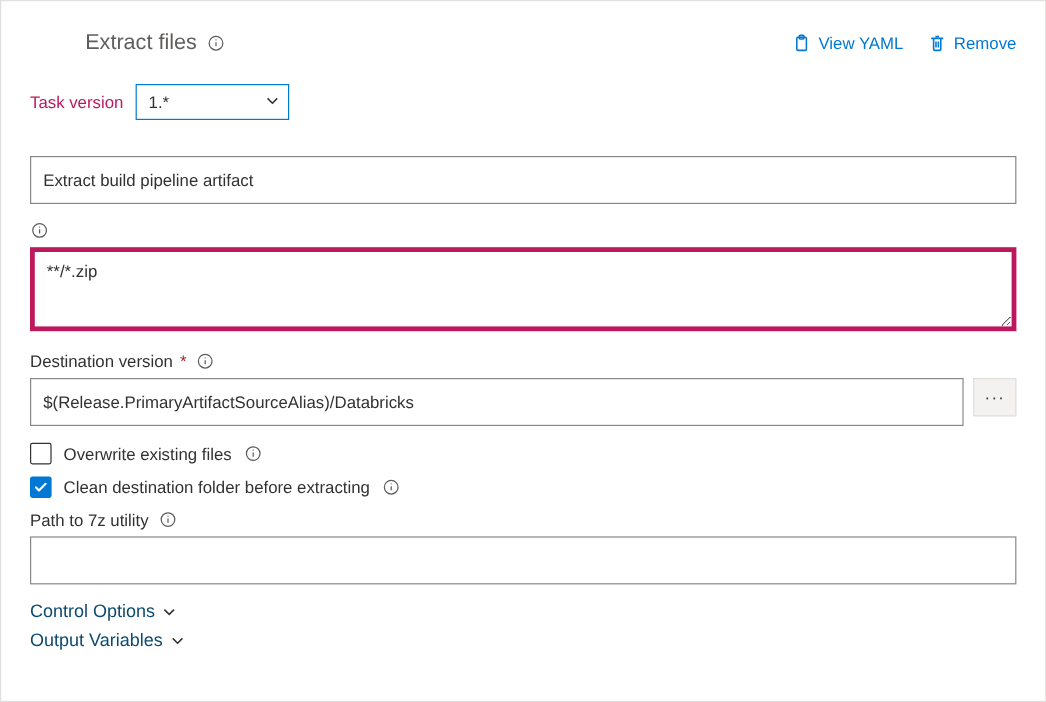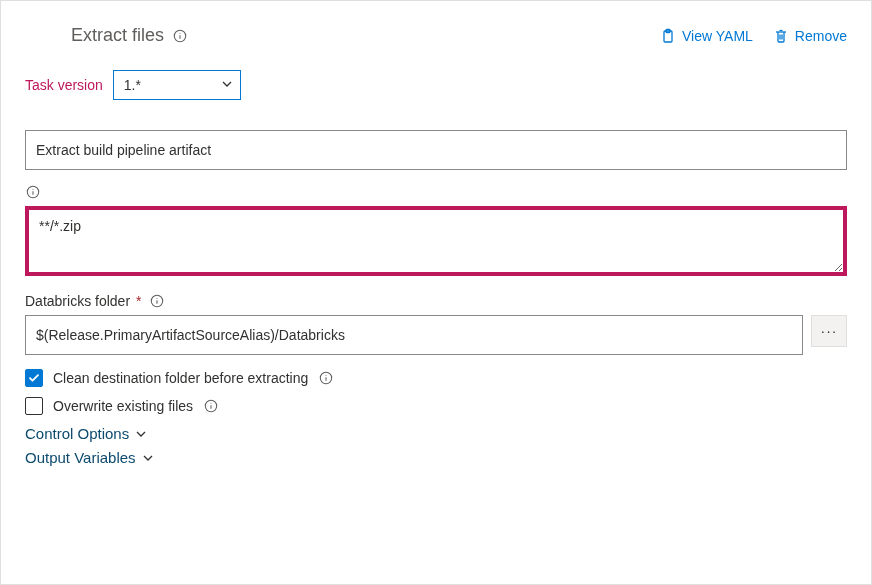--- a/index.html
+++ b/index.html
@@ -238,65 +238,78 @@
             <line x1="8" y1="7" x2="8" y2="11"></line>
             <circle cx="8" cy="4.8" r="0.6" fill="currentColor" stroke="none"></circle>
           </svg>
       </span>
     </div>
     <textarea class="textarea" style="">**/*.zip</textarea>
   </div>
 
   <div class="field-group">
     <div class="field-label">
-      <span><span>Databricks folder</span><span class="req"> *</span></span>
+      <span><span>Destination version</span><span class="req"> *</span></span>
       <span class="info-icon">
         <svg viewBox="0 0 16 16" fill="none" stroke="currentColor" stroke-width="1.2">
             <circle cx="8" cy="8" r="6.5"></circle>
             <line x1="8" y1="7" x2="8" y2="11"></line>
             <circle cx="8" cy="4.8" r="0.6" fill="currentColor" stroke="none"></circle>
           </svg>
       </span>
     </div>
     <div class="dest-row">
       <input type="text" class="text-input" value="$(Release.PrimaryArtifactSourceAlias)/Databricks" style="">
       <div class="ellipsis-btn">···</div>
     </div>
+  </div>
+
+  <div class="chk-row">
+    <div class="chk">
+      
+    </div>
+    <span class="chk-label">Overwrite existing files</span>
+    <span class="info-icon">
+      <svg viewBox="0 0 16 16" fill="none" stroke="currentColor" stroke-width="1.2">
+          <circle cx="8" cy="8" r="6.5"></circle>
+          <line x1="8" y1="7" x2="8" y2="11"></line>
+          <circle cx="8" cy="4.8" r="0.6" fill="currentColor" stroke="none"></circle>
+        </svg>
+    </span>
   </div>
 
   <div class="chk-row">
     <div class="chk checked">
       <svg width="12" height="12" viewBox="0 0 12 12">
           <path d="M2 6.2l2.5 2.5L10 3.2" stroke="#fff" stroke-width="1.8" fill="none" stroke-linecap="round" stroke-linejoin="round"></path>
         </svg>
     </div>
     <span class="chk-label">Clean destination folder before extracting</span>
     <span class="info-icon">
       <svg viewBox="0 0 16 16" fill="none" stroke="currentColor" stroke-width="1.2">
           <circle cx="8" cy="8" r="6.5"></circle>
           <line x1="8" y1="7" x2="8" y2="11"></line>
           <circle cx="8" cy="4.8" r="0.6" fill="currentColor" stroke="none"></circle>
         </svg>
     </span>
   </div>
 
-  <div class="chk-row">
-    <div class="chk">
-      
-    </div>
-    <span class="chk-label">Overwrite existing files</span>
-    <span class="info-icon">
-      <svg viewBox="0 0 16 16" fill="none" stroke="currentColor" stroke-width="1.2">
-          <circle cx="8" cy="8" r="6.5"></circle>
-          <line x1="8" y1="7" x2="8" y2="11"></line>
-          <circle cx="8" cy="4.8" r="0.6" fill="currentColor" stroke="none"></circle>
-        </svg>
-    </span>
-  </div>
-
+  <div class="field-group" style="margin-top:6px;">
+    <div class="field-label">
+      <span>Path to 7z utility</span>
+      <span class="info-icon">
+        <svg viewBox="0 0 16 16" fill="none" stroke="currentColor" stroke-width="1.2">
+            <circle cx="8" cy="8" r="6.5"></circle>
+            <line x1="8" y1="7" x2="8" y2="11"></line>
+            <circle cx="8" cy="4.8" r="0.6" fill="currentColor" stroke="none"></circle>
+          </svg>
+      </span>
+    </div>
+    <input type="text" class="text-input" value="" style="">
+  </div>
 
   <div class="collapsible">
     <span>Control Options</span>
     <svg viewBox="0 0 12 12" fill="none" stroke="#323130" stroke-width="1.3">
         <path d="M2 4l4 4 4-4"></path>
       </svg>
   </div>
 
   <div class="collapsible">
     <span>Output Variables</span>

